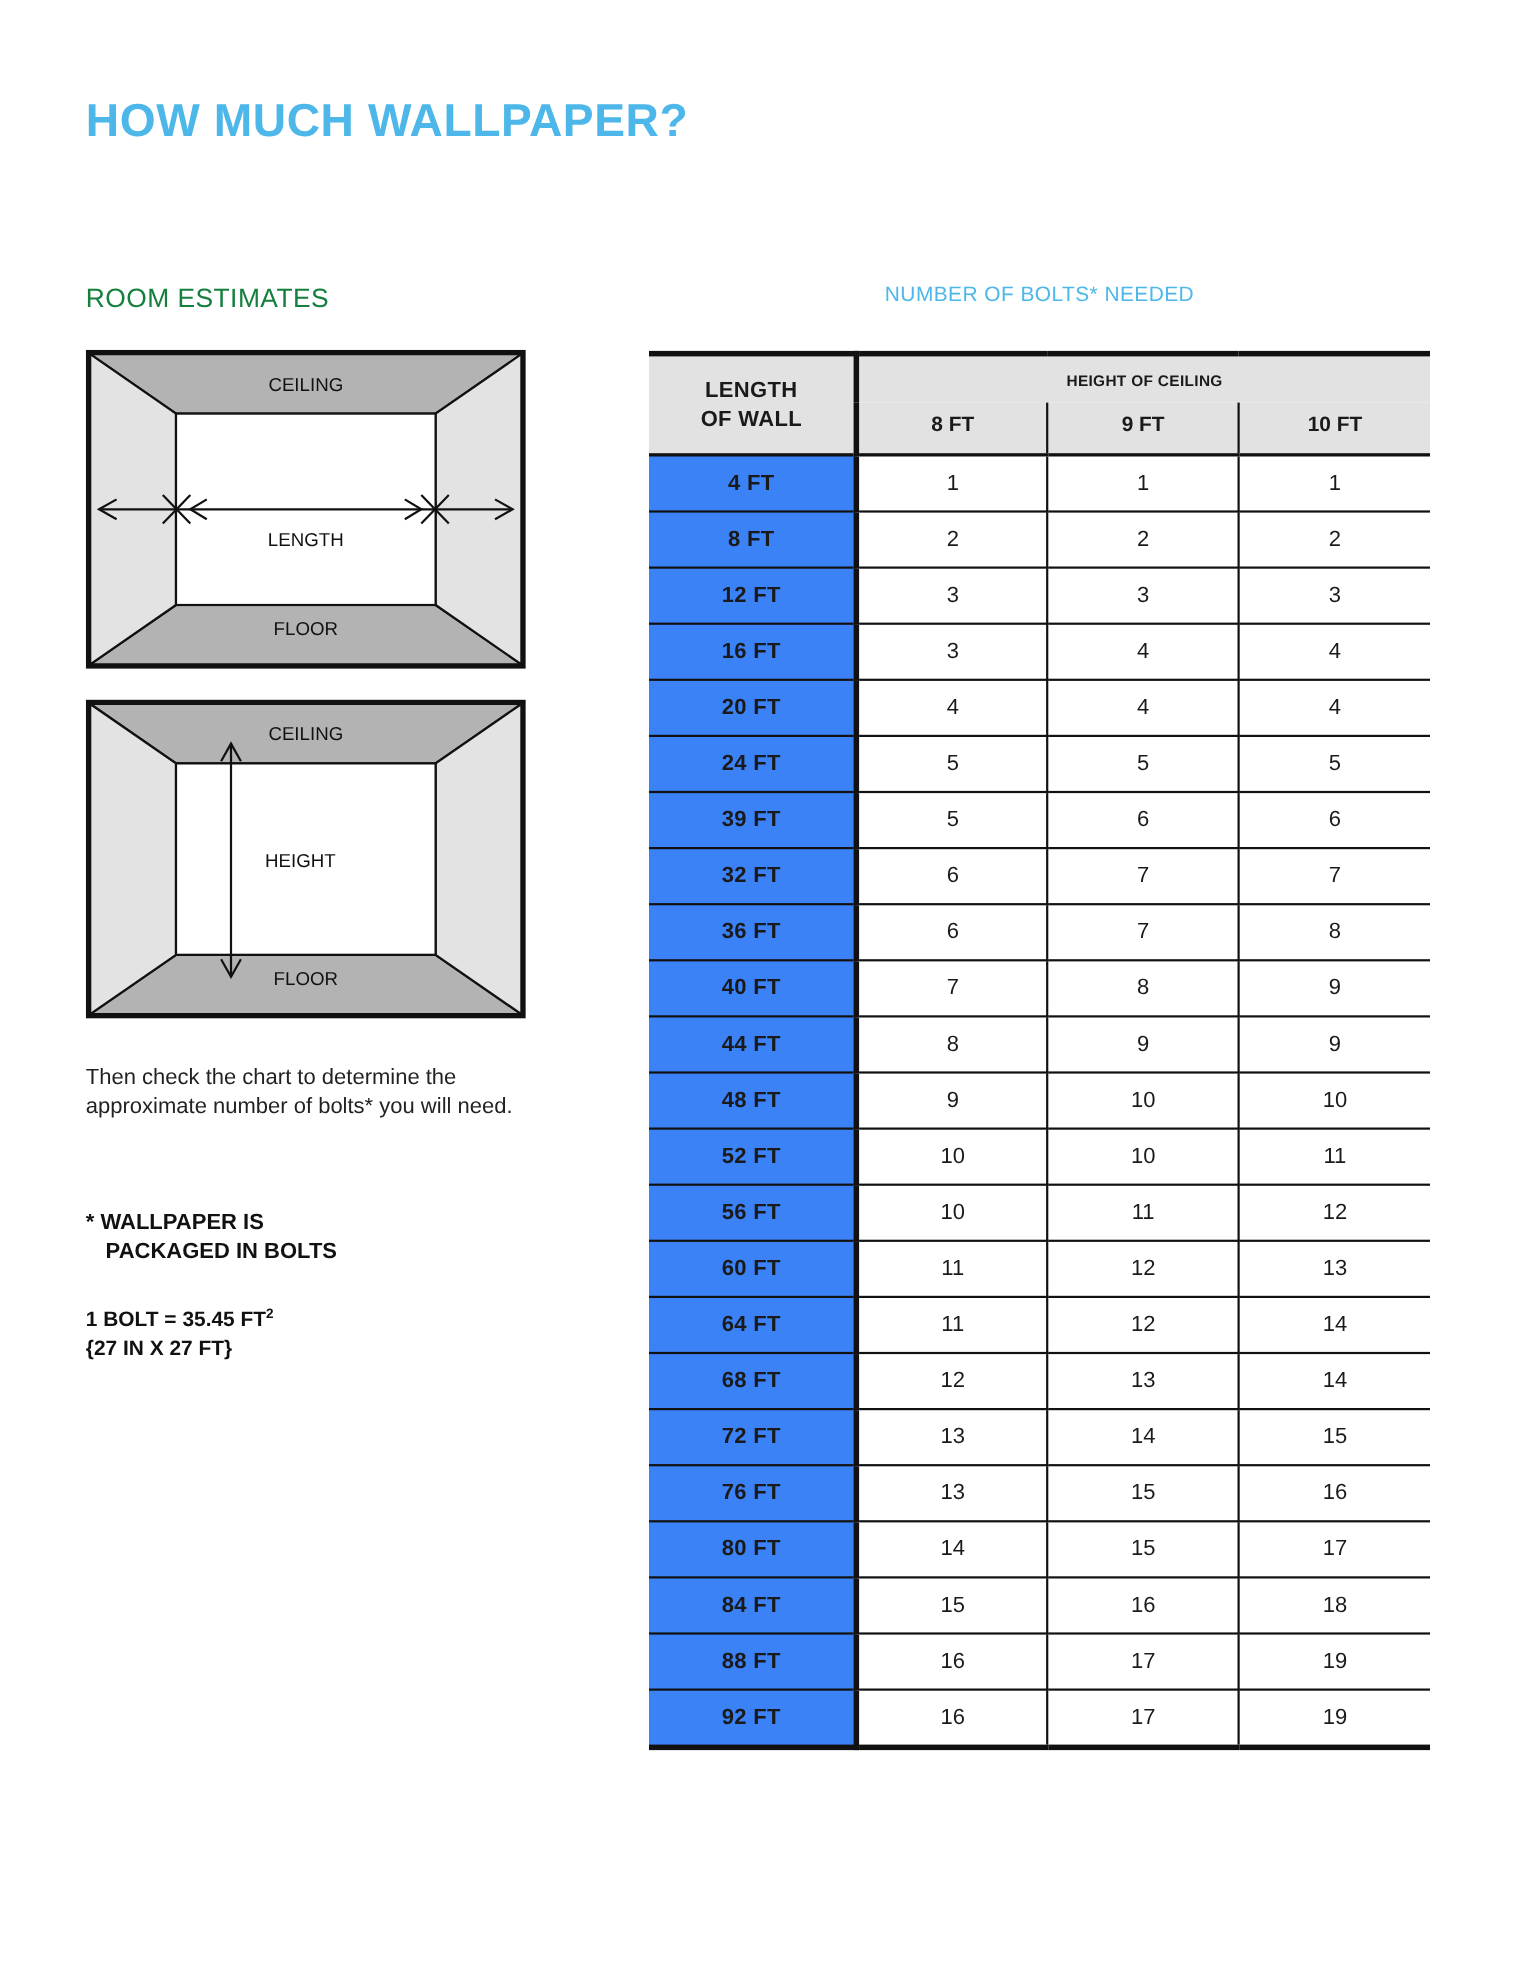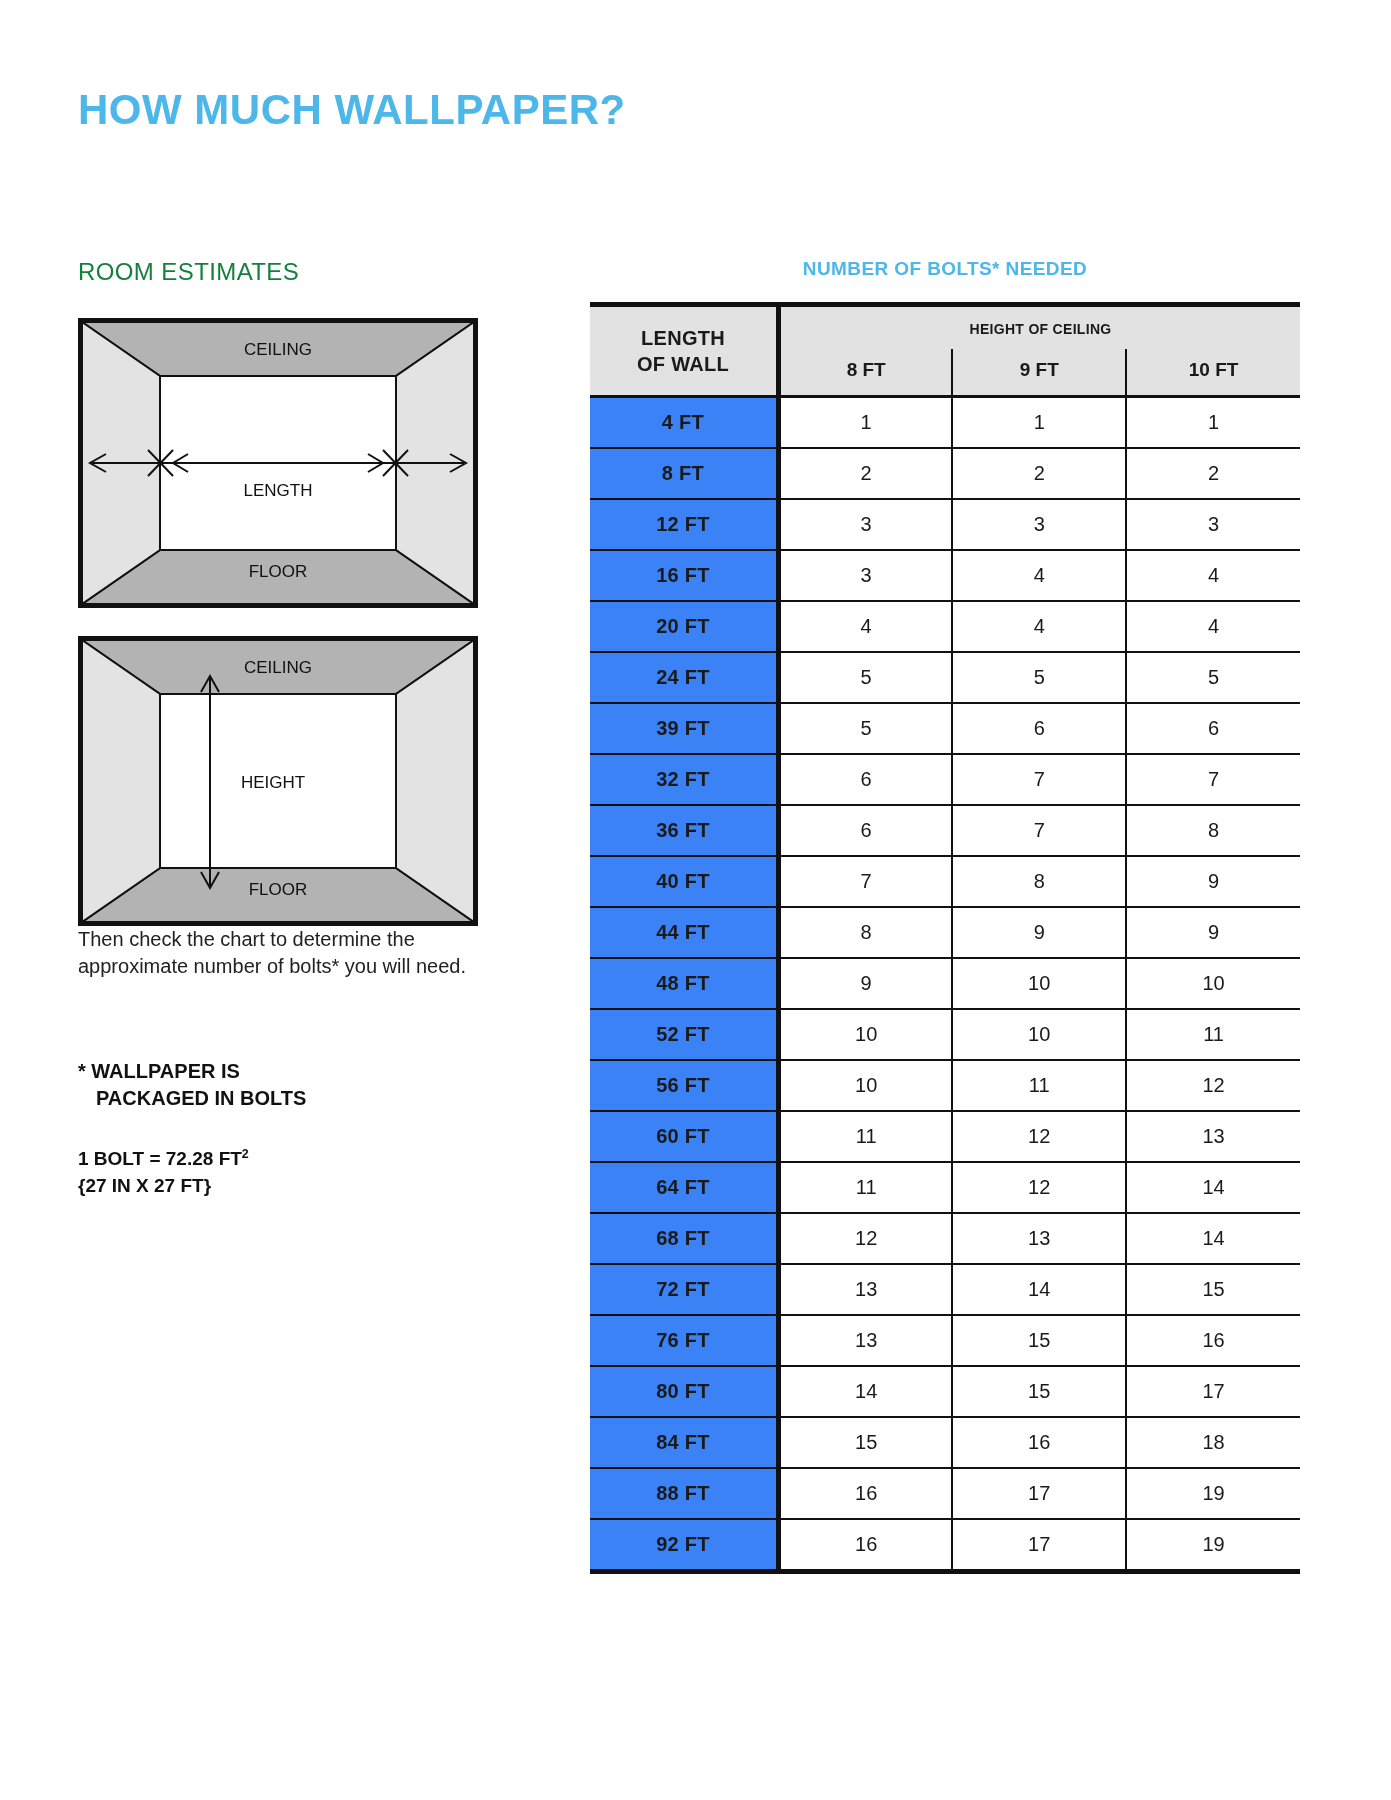--- a/index.html
+++ b/index.html
@@ -80,25 +80,25 @@
 
   
   .table-wrap {
     position: absolute;
     left: 590px;
     top: 258px;
     width: 710px;
   }
   .table-title {
     font-size: 19px;
-    font-weight: bold;
+    font-weight: normal;
     color: #4cb7e8;
     letter-spacing: 0.4px;
     text-align: center;
-    margin: 0 0 22px 0;
+    margin: 0 0 39px 0;
   }
   table.bolts {
     border-collapse: collapse;
     width: 710px;
     table-layout: fixed;
   }
   table.bolts th, table.bolts td {
     text-align: center;
     vertical-align: middle;
   }
@@ -208,29 +208,29 @@
         <line x1="132" y1="40" x2="132" y2="252" stroke="#111" stroke-width="2"></line>
         <polyline points="123,56 132,40 141,56" fill="none" stroke="#111" stroke-width="2"></polyline>
         <polyline points="123,236 132,252 141,236" fill="none" stroke="#111" stroke-width="2"></polyline>
         <rect x="140" y="132" width="110" height="26" fill="#ffffff"></rect>
         <text x="195" y="152" font-family="Liberation Sans, sans-serif" font-size="17" fill="#111" text-anchor="middle">HEIGHT</text>
         <text x="200" y="37" font-family="Liberation Sans, sans-serif" font-size="17" fill="#111" text-anchor="middle">CEILING</text>
         <text x="200" y="259" font-family="Liberation Sans, sans-serif" font-size="17" fill="#111" text-anchor="middle">FLOOR</text>
       </svg>
     </div>
 
-    <p class="para" style="">Then check the chart to determine the approximate number of bolts* you will need.</p>
+    <p class="para" style="margin-top:40px;">Then check the chart to determine the approximate number of bolts* you will need.</p>
 
     <div class="footnote" style="margin-top:78px;">
       <div>* WALLPAPER IS</div>
       <div style="padding-left:18px;">  PACKAGED IN BOLTS</div>
     </div>
 
     <div class="footnote-2">
-      <div><span>1 BOLT = 72.28 FT</span><sup>2</sup></div>
+      <div><span>1 BOLT = 35.45 FT</span><sup>2</sup></div>
       <div>{27 IN X 27 FT}</div>
     </div>
 
   </div>
 
   <div class="table-wrap">
     <div class="table-title">NUMBER OF BOLTS* NEEDED</div>
 
     <table class="bolts">
       <thead>

